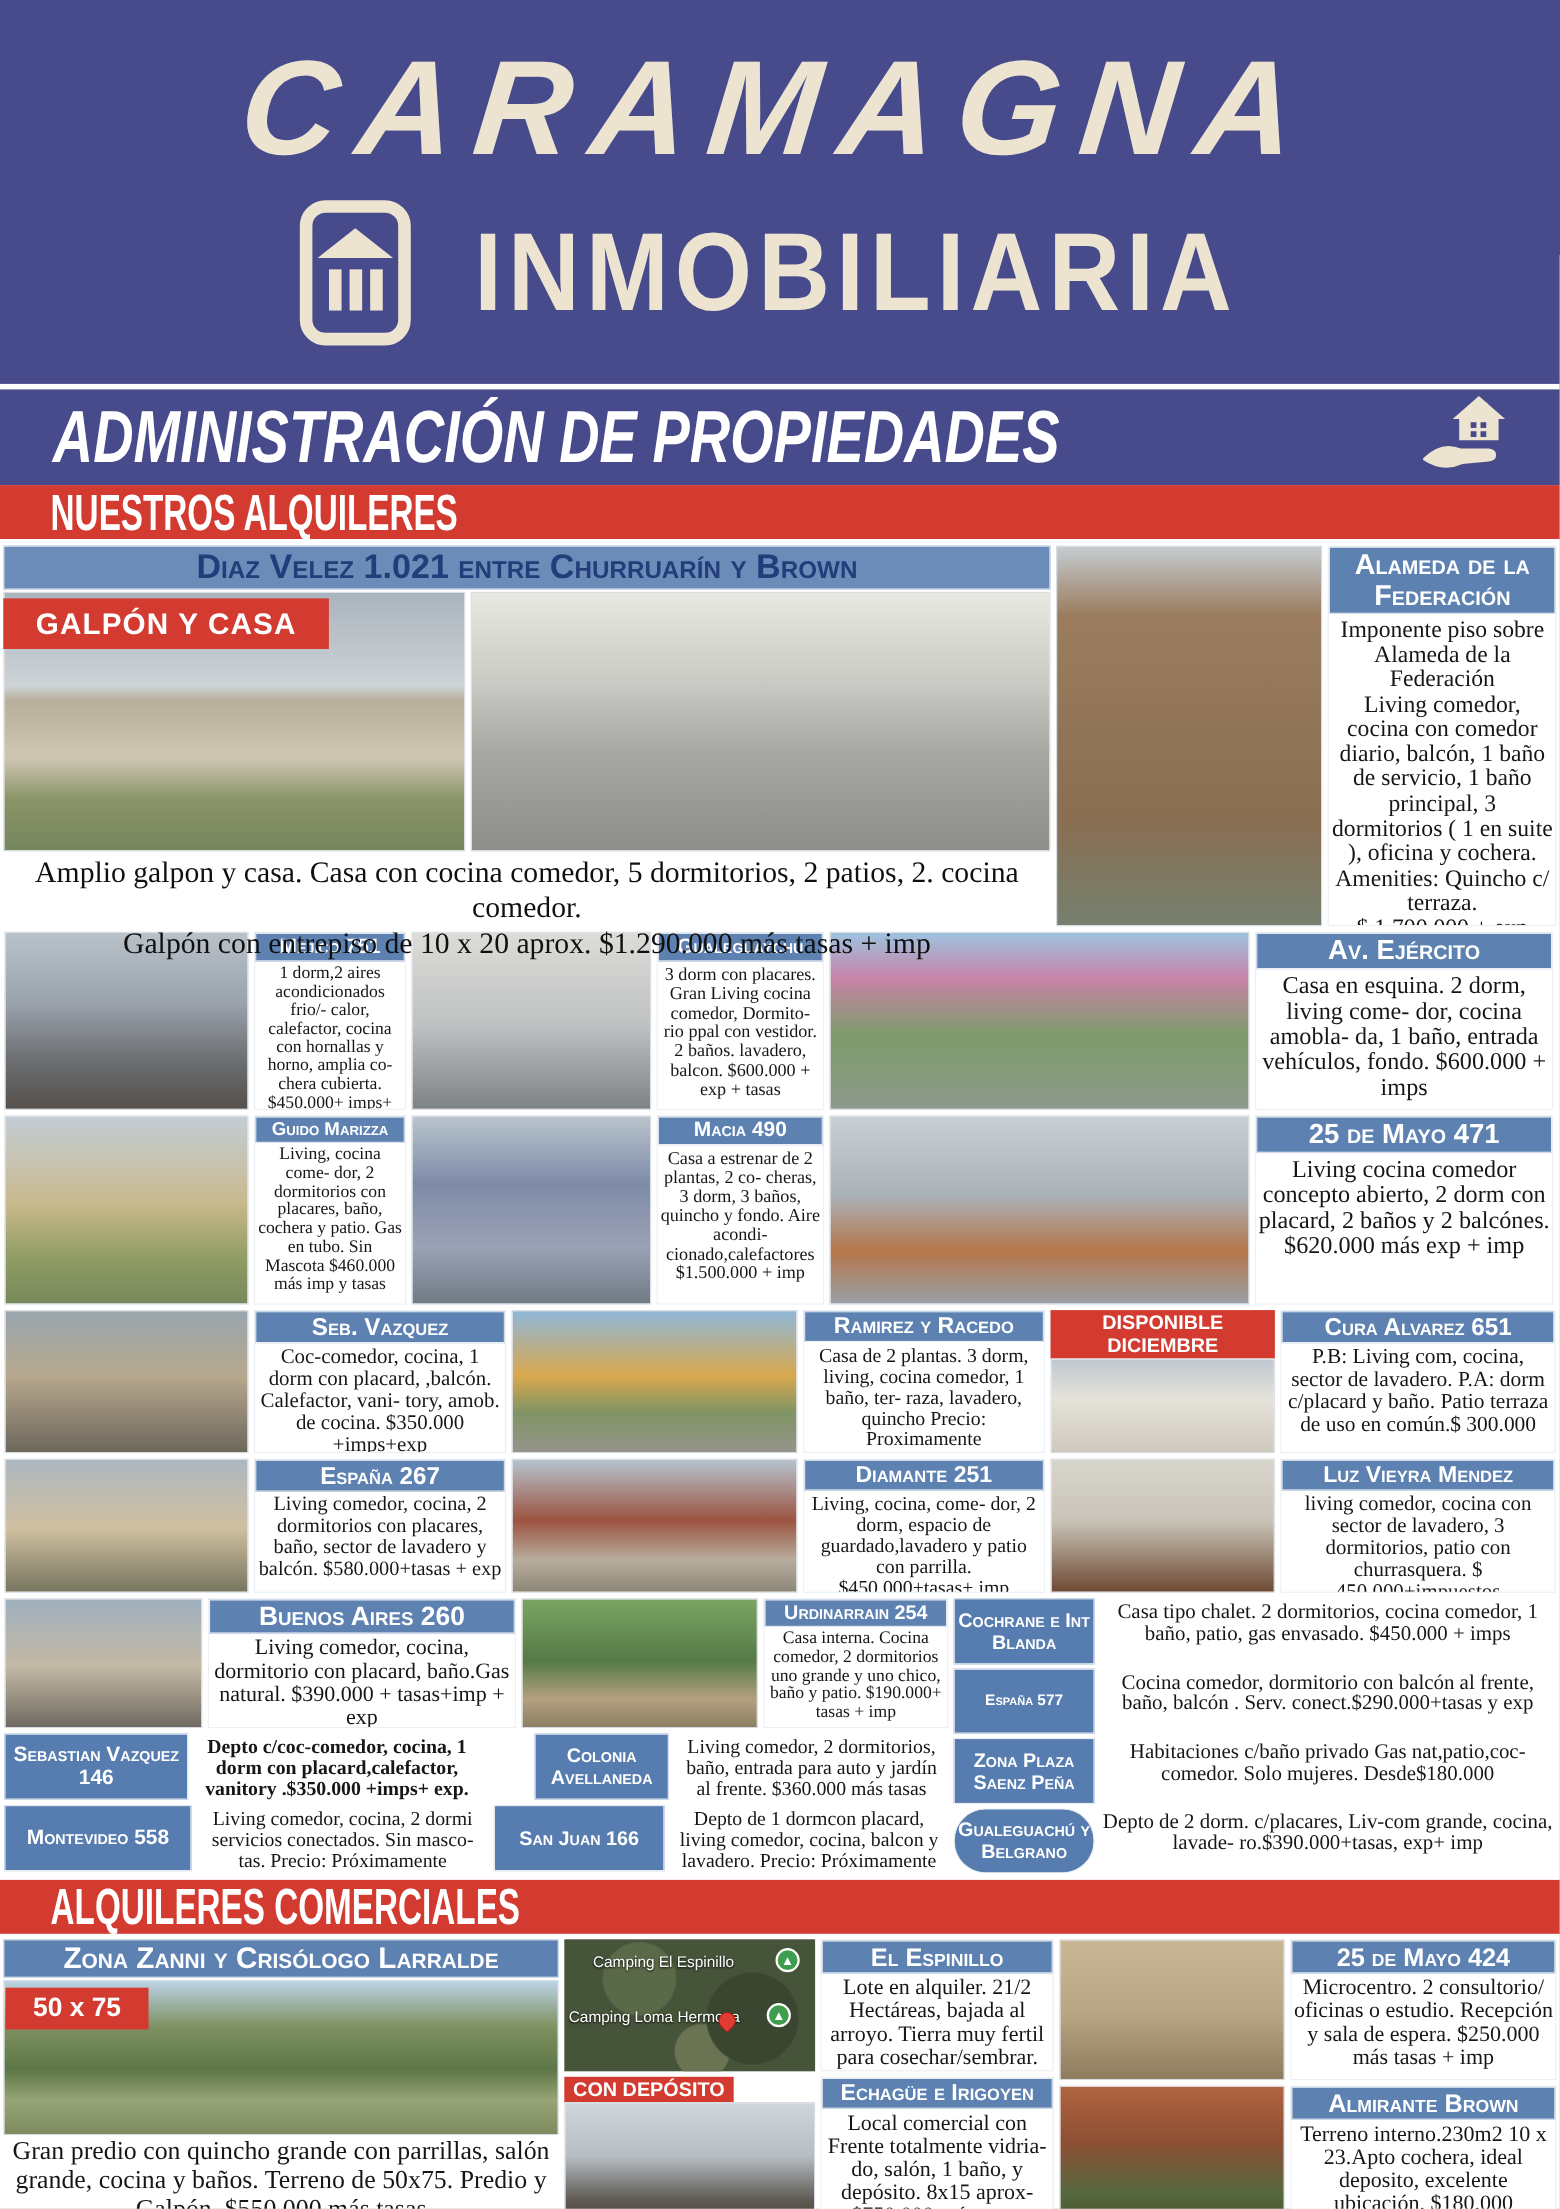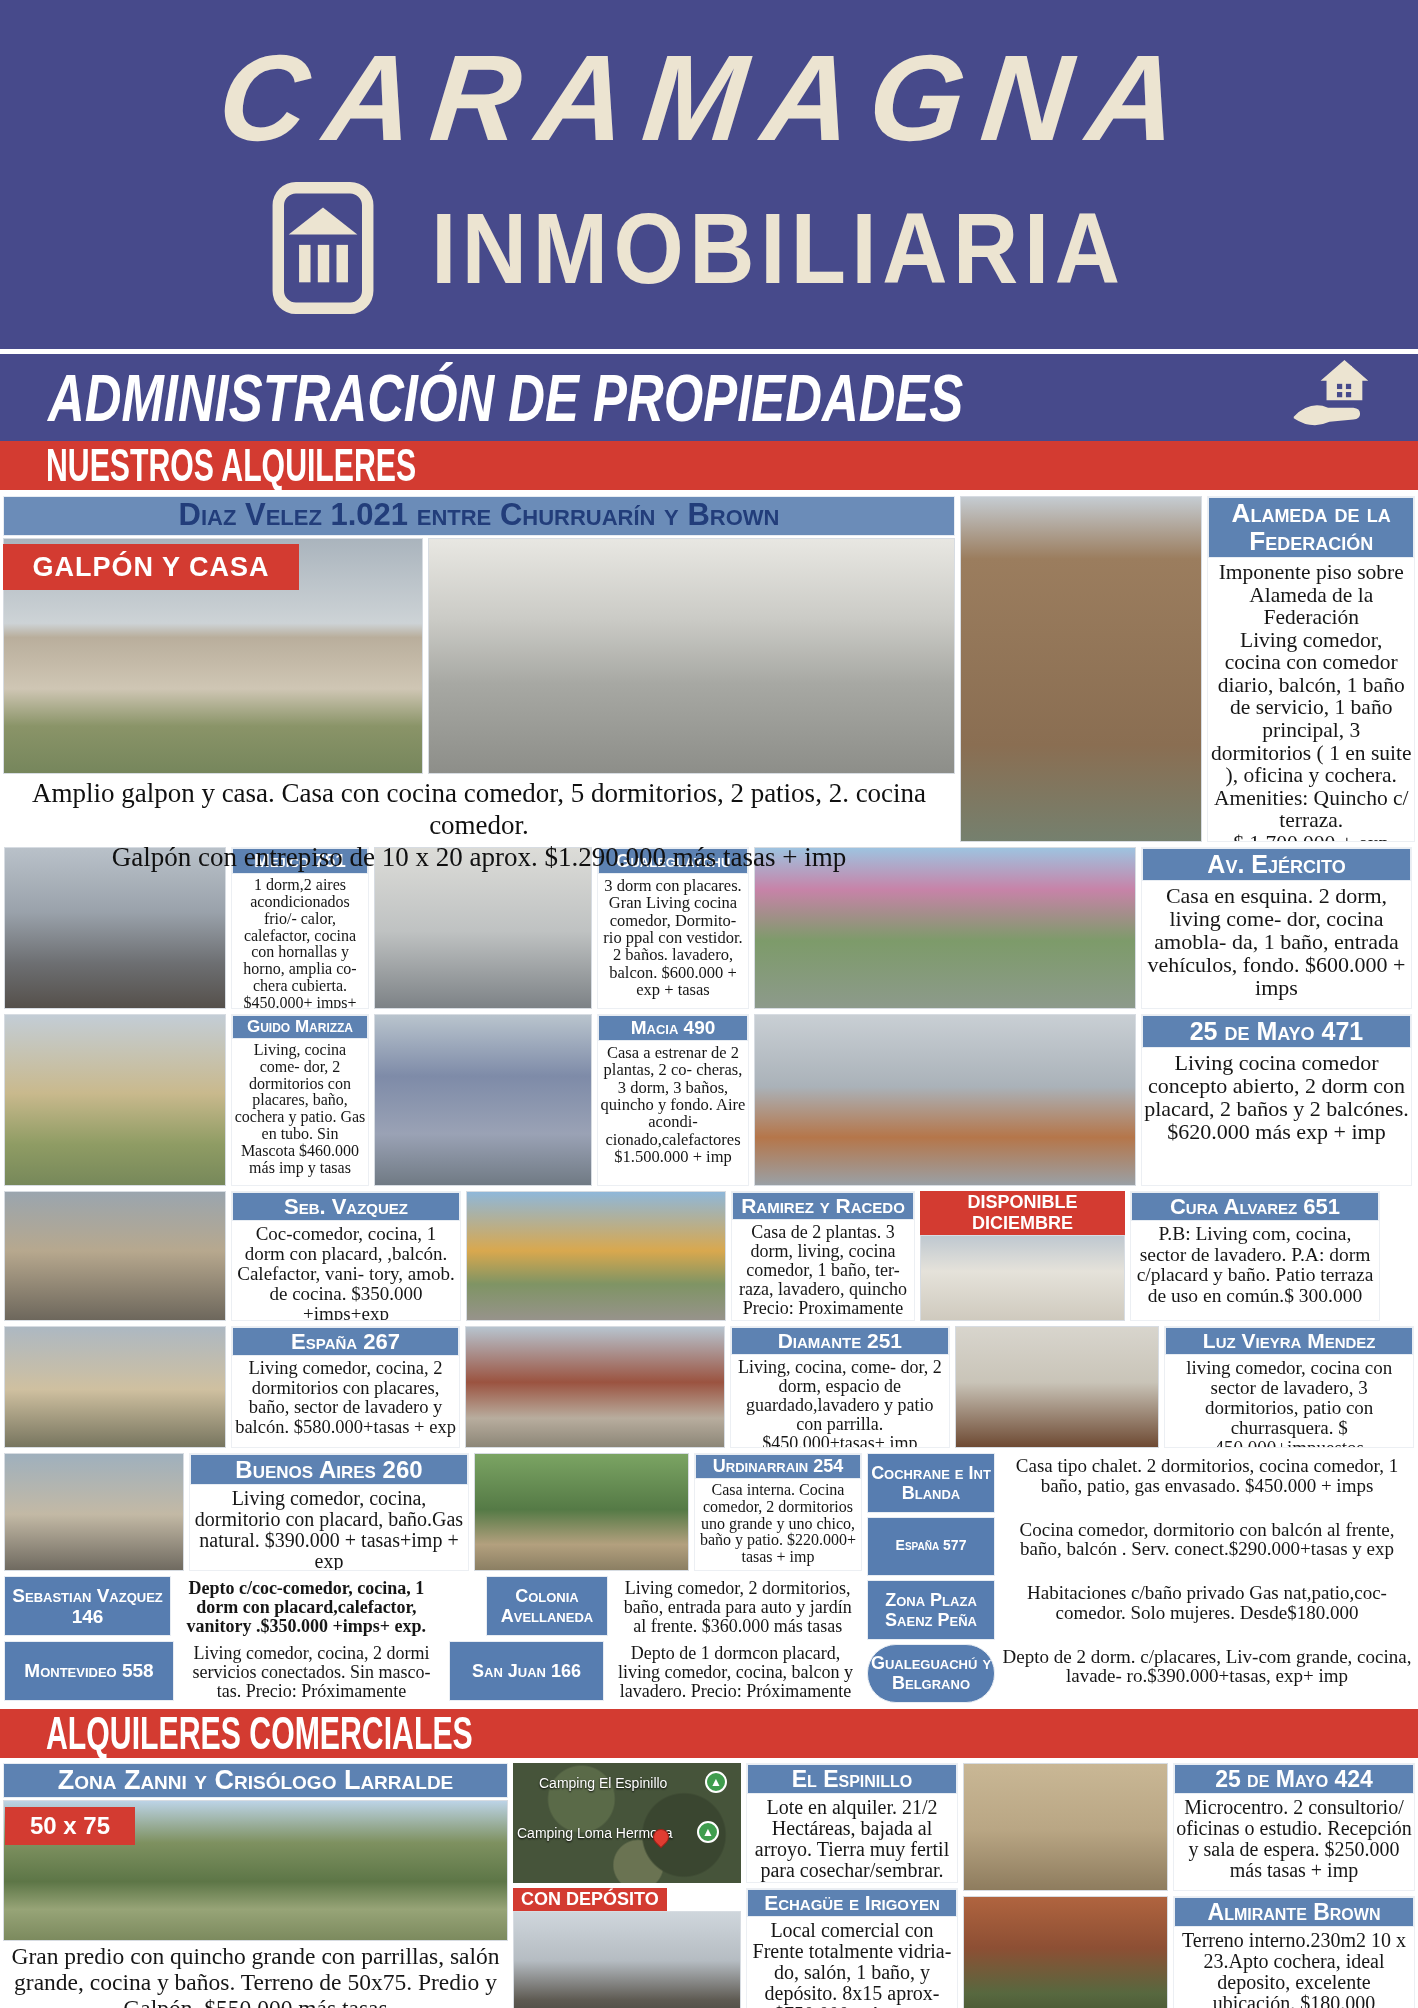--- a/index.html
+++ b/index.html
@@ -188,21 +188,21 @@
     </div>
   </div>
 
   <div class="row" style="height:130px;">
     <div class="ph ph-front4" style="width:222px;"></div>
     <div class="card" style="width:230px;">
       <div class="tbar" style="font-size:22px;">Seb. Vazquez</div>
       <div class="txt" style="font-size:19px;">Coc-comedor, cocina, 1 dorm con placard, ,balcón. Calefactor, vani- tory, amob. de cocina. $350.000 +imps+exp</div>
     </div>
     <div class="ph ph-streety" style="width:260px;"></div>
-    <div class="card" style="width:184px;">
+    <div class="card" style="width:220px;">
       <div class="tbar" style="font-size:21px;">Ramirez y Racedo</div>
       <div class="txt" style="font-size:18px;">Casa de 2 plantas. 3 dorm, living, cocina comedor, 1 baño, ter- raza, lavadero, quincho Precio: Proximamente</div>
     </div>
     <div style="width:205px; display:flex; flex-direction:column;">
       <div style="position:static; background:#d33b31; color:#fff; font-family:'Liberation Sans',sans-serif; font-weight:bold; font-size:18px; text-align:center; padding:1px 0;">DISPONIBLE DICIEMBRE</div>
       <div class="ph ph-balcony" style="flex:1;"></div>
     </div>
     <div class="card" style="width:250px;">
       <div class="tbar" style="font-size:22px;">Cura Alvarez 651</div>
       <div class="txt" style="font-size:19.5px;">P.B: Living com, cocina, sector de lavadero. P.A: dorm c/placard y baño. Patio terraza de uso en común.$ 300.000</div>
@@ -232,21 +232,21 @@
     <div style="width:858px; display:flex; flex-direction:column; gap:5px;">
       <div style="display:flex; gap:5px; height:118px;">
         <div class="ph ph-apt" style="width:180px;"></div>
         <div class="card" style="width:280px;">
           <div class="tbar" style="font-size:24px;">Buenos Aires 260</div>
           <div class="txt" style="font-size:20px;">Living comedor, cocina, dormitorio con placard, baño.Gas natural. $390.000 + tasas+imp + exp</div>
         </div>
         <div class="ph ph-trees" style="width:215px;"></div>
         <div class="card" style="width:168px;">
           <div class="tbar" style="font-size:18px;">Urdinarrain 254</div>
-          <div class="txt" style="font-size:16px;">Casa interna. Cocina comedor, 2 dormitorios uno grande y uno chico, baño y patio. $220.000+ tasas + imp</div>
+          <div class="txt" style="font-size:16px;">Casa interna. Cocina comedor, 2 dormitorios uno grande y uno chico, baño y patio. $190.000+ tasas + imp</div>
         </div>
       </div>
       <div style="display:flex; gap:5px; height:60px;">
         <div class="lbl" style="width:170px; font-size:19px;">Sebastian Vazquez 146</div>
         <div class="txt" style="width:265px; font-size:18px;font-weight:bold;">Depto c/coc-comedor, cocina, 1 dorm con placard,calefactor, vanitory .$350.000 +imps+ exp.</div>
         <div class="lbl" style="width:125px; font-size:18px;margin-left:44px;">Colonia Avellaneda</div>
         <div class="txt" style="width:253px; font-size:18px;">Living comedor, 2 dormitorios, baño, entrada para auto y jardín al frente. $360.000 más tasas</div>
       </div>
       <div style="display:flex; gap:5px; height:60px;">
         <div class="lbl" style="width:170px; font-size:19px;">Montevideo 558</div>

